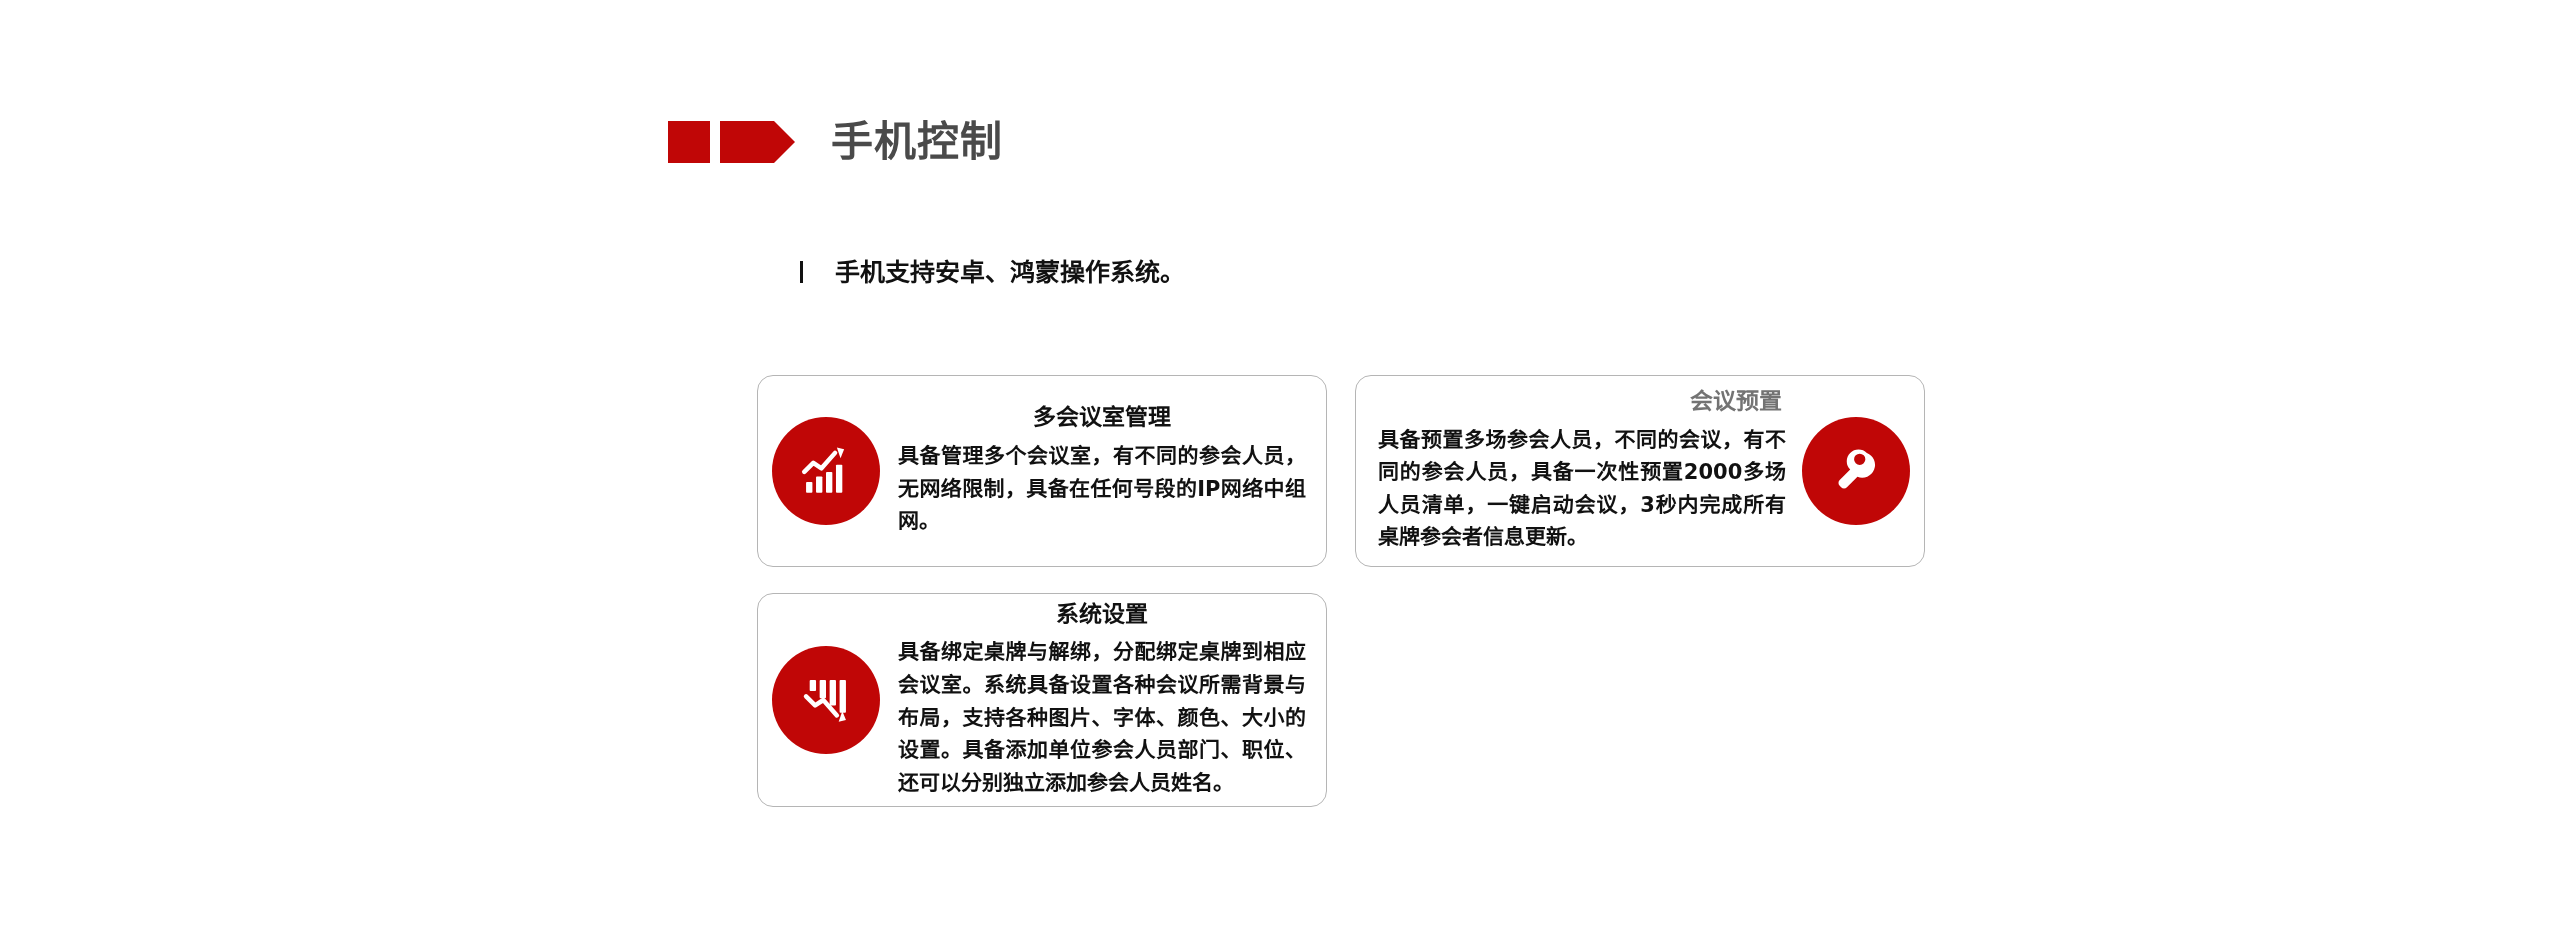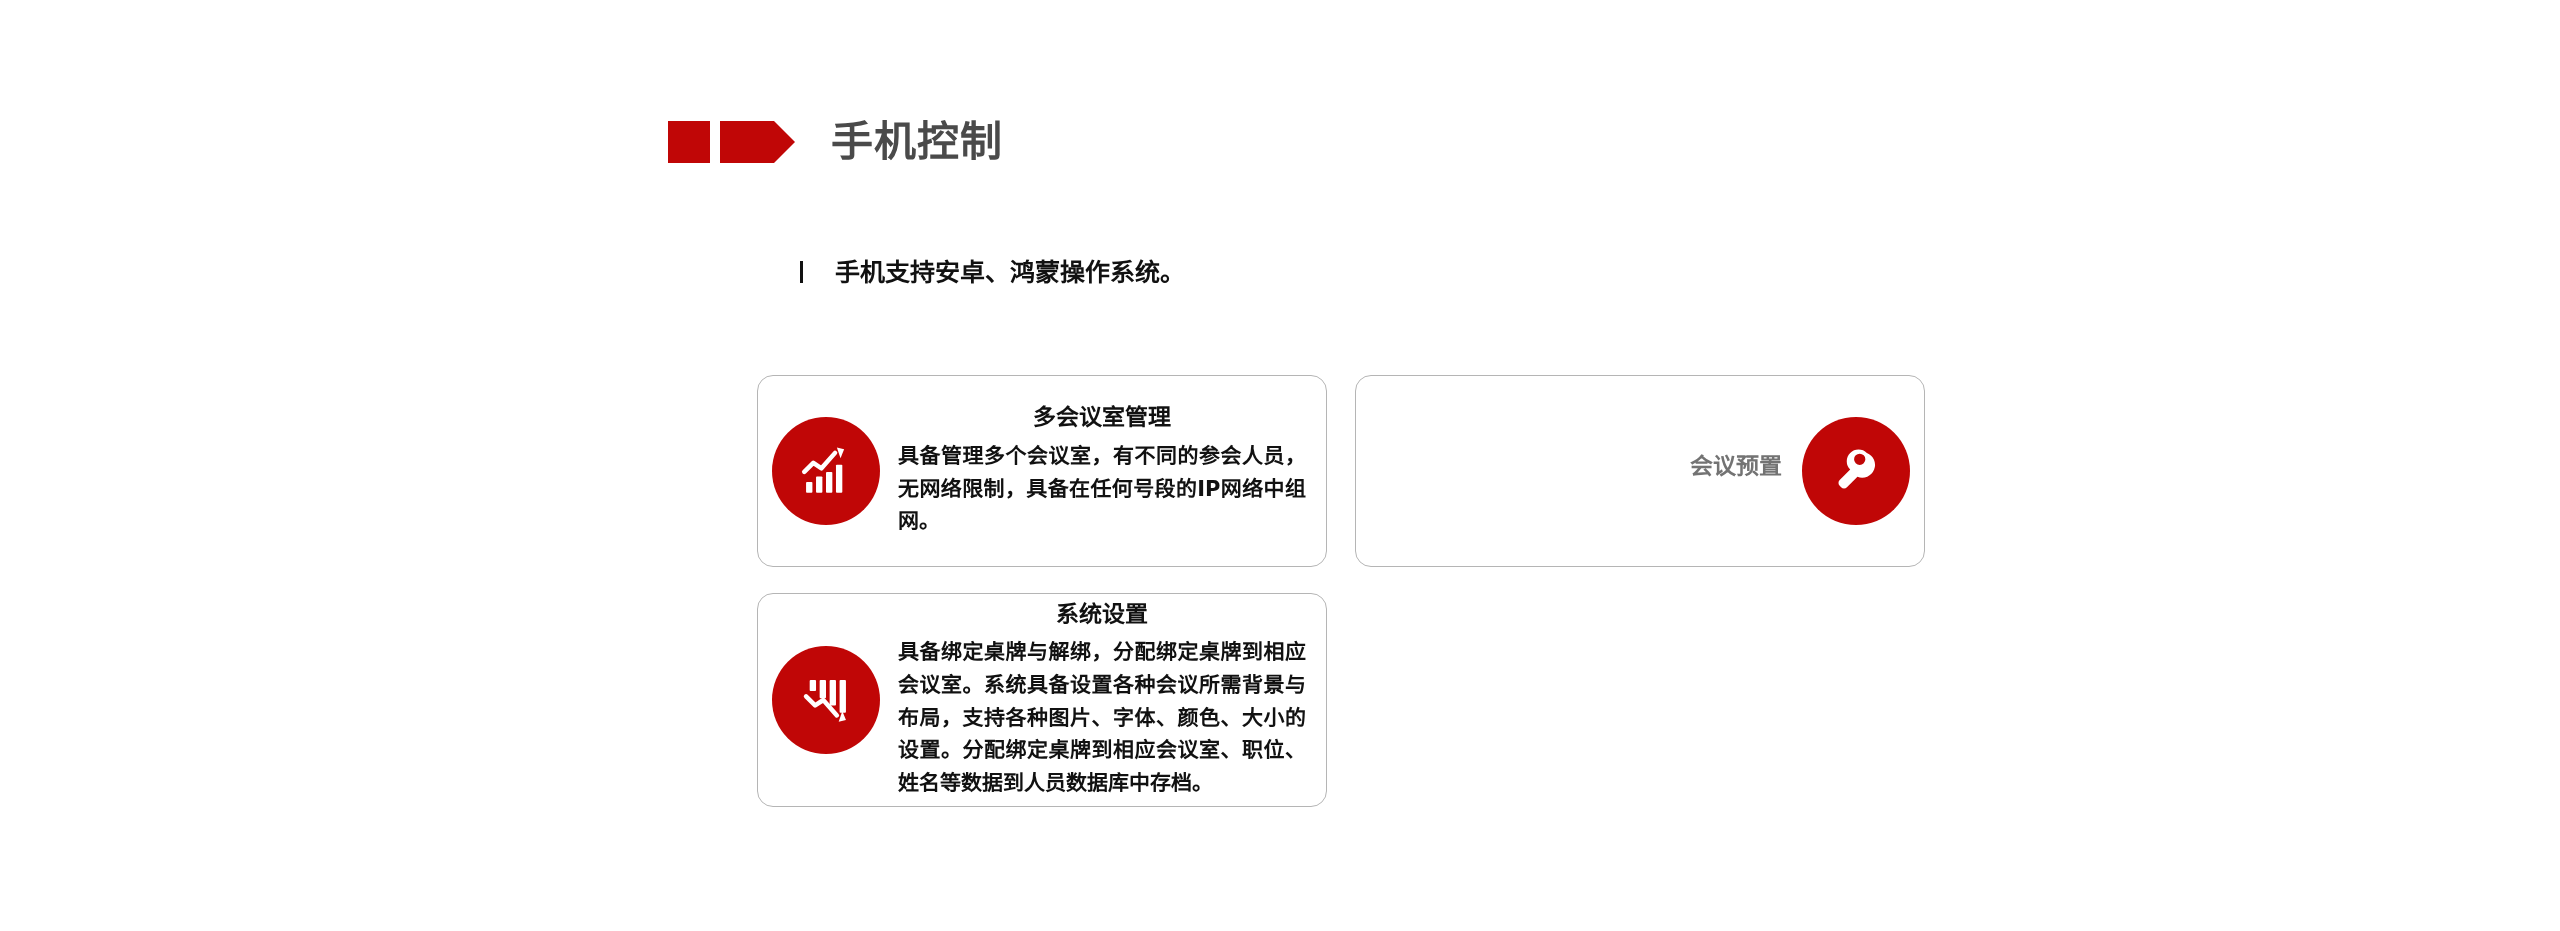--- a/index.html
+++ b/index.html
@@ -187,36 +187,37 @@
   <div class="card icon-right" style="border-color: rgb(181, 181, 181);">
     <div class="card-icon" style="background: rgb(192, 6, 6);">
       <svg width="58" height="58" viewBox="0 0 64 64" aria-hidden="true">
         <g fill="#ffffff">
           <path d="M44 12 a13 13 0 1 0 -18.4 18.4 L14 42 a4.5 4.5 0 0 0 0 6.4 l1.6 1.6 a4.5 4.5 0 0 0 6.4 0 L33.6 38.4 A13 13 0 0 0 44 12 Z M40.5 23.5 a6.2 6.2 0 1 1 -8.8 -8.8 a6.2 6.2 0 0 1 8.8 8.8 Z"></path>
         </g>
       </svg>
     </div>
     <div class="card-body">
       <div class="card-title" style="color: #737373;">会议预置</div>
+      <div class="card-desc" style="color: rgb(17, 17, 17);">具备预置多场参会人员，不同的会议，有不同的参会人员，具备一次性预置2000多场人员清单，一键启动会议，3秒内完成所有桌牌参会者信息更新。</div>
     </div>
   </div>
 
   <div class="card icon-left" style="border-color: rgb(181, 181, 181);">
     <div class="card-icon" style="background: rgb(192, 6, 6);">
       <svg width="58" height="58" viewBox="0 0 64 64" aria-hidden="true">
         <g fill="#ffffff">
           <rect x="14" y="10" width="7" height="12" rx="1"></rect>
           <rect x="25" y="10" width="7" height="20" rx="1"></rect>
           <rect x="36" y="10" width="7" height="28" rx="1"></rect>
           <rect x="47" y="10" width="7" height="36" rx="1"></rect>
           <path d="M10 28 L20 38 L29 32 L44 49" stroke="#ffffff" stroke-width="5" fill="none" stroke-linecap="round" stroke-linejoin="round"></path>
           <path d="M46 56 L54 54 L50 44 Z"></path>
         </g>
       </svg>
     </div>
     <div class="card-body">
       <div class="card-title" style="color: rgb(17, 17, 17);">系统设置</div>
-      <div class="card-desc" style="color: rgb(17, 17, 17);">具备绑定桌牌与解绑，分配绑定桌牌到相应会议室。系统具备设置各种会议所需背景与布局，支持各种图片、字体、颜色、大小的设置。分配绑定桌牌到相应会议室、职位、姓名等数据到人员数据库中存档。</div>
+      <div class="card-desc" style="color: rgb(17, 17, 17);">具备绑定桌牌与解绑，分配绑定桌牌到相应会议室。系统具备设置各种会议所需背景与布局，支持各种图片、字体、颜色、大小的设置。具备添加单位参会人员部门、职位、还可以分别独立添加参会人员姓名。</div>
     </div>
   </div>
 
 
 </div>
 
 </body></html>

